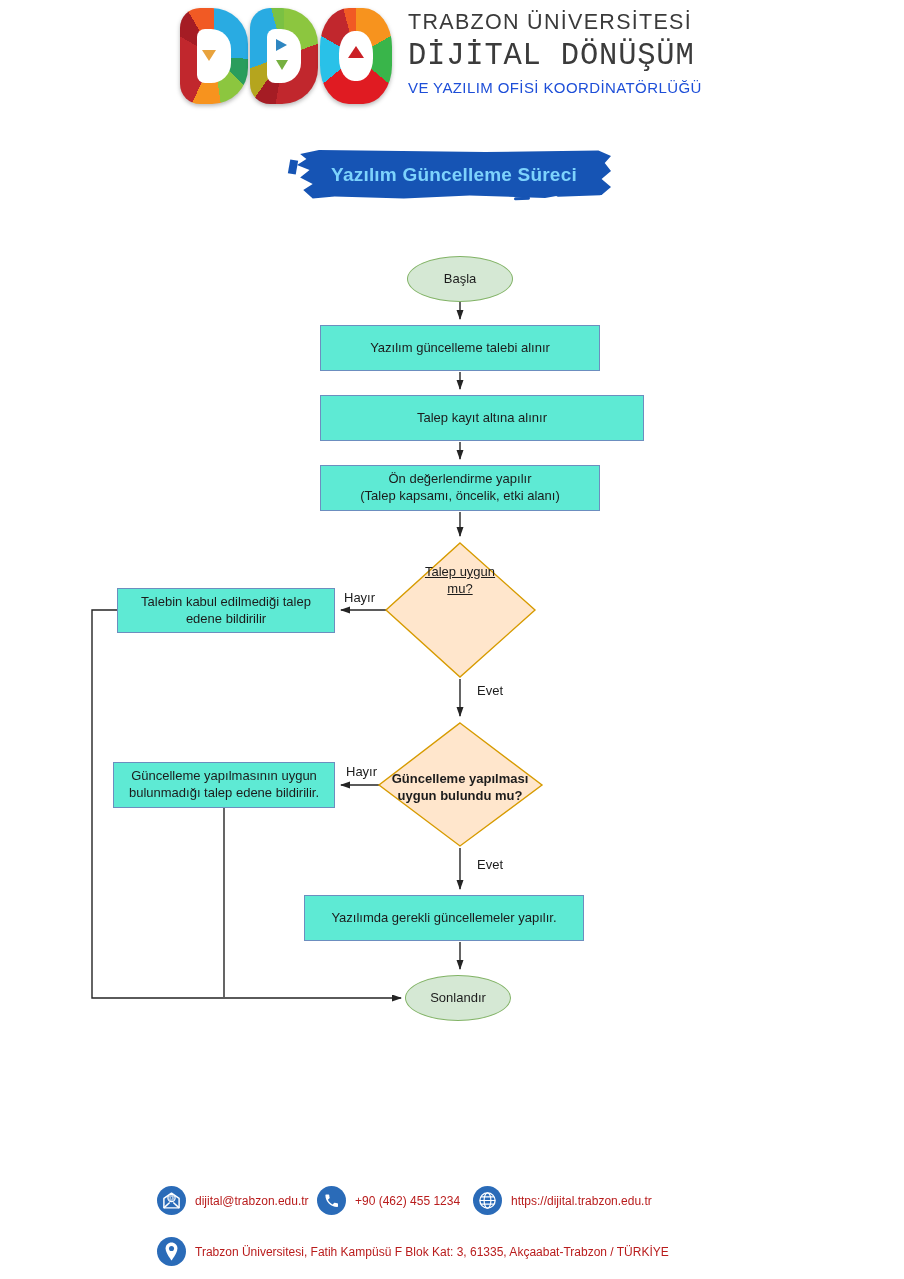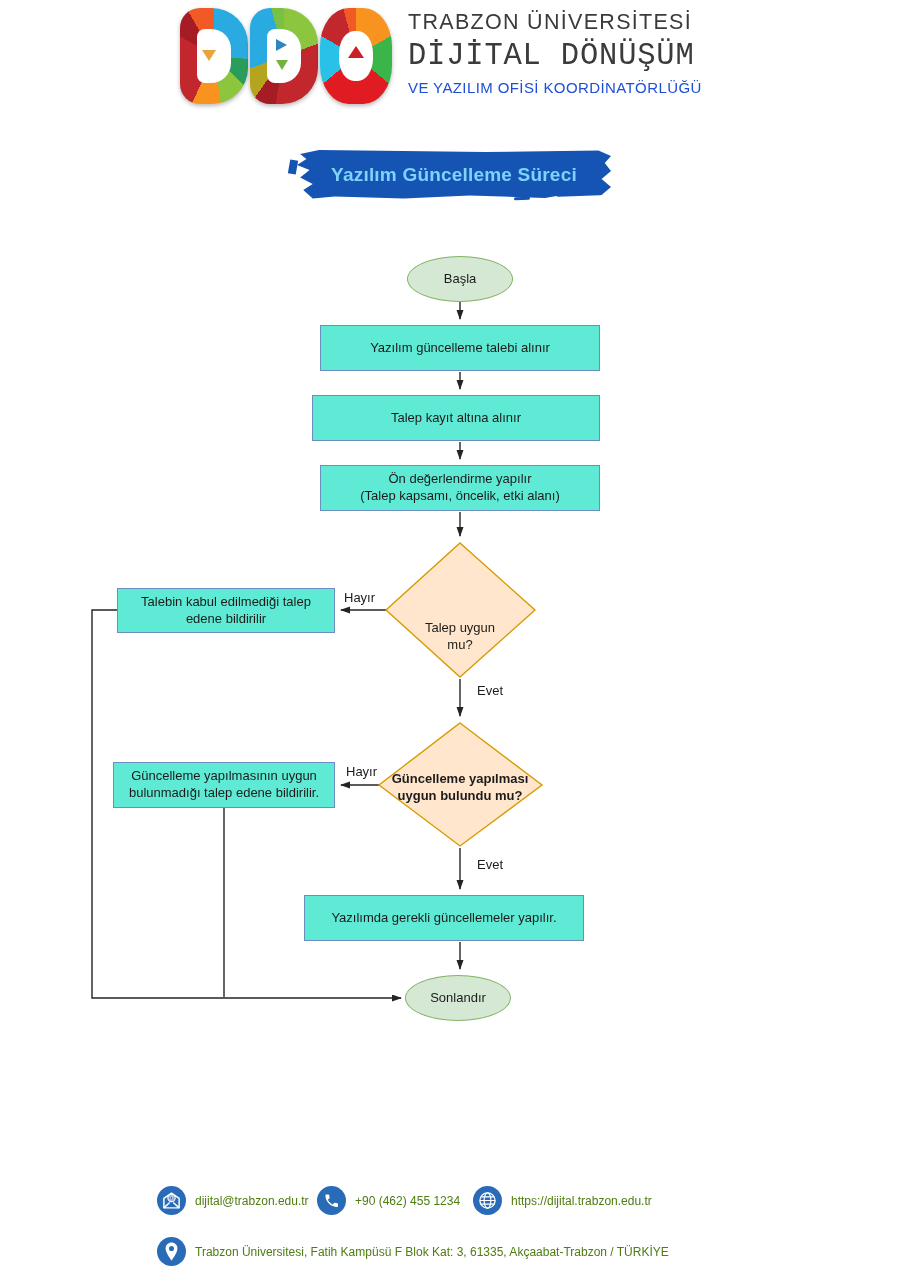--- a/index.html
+++ b/index.html
@@ -51,21 +51,21 @@
   .wires { position:absolute; left:0; top:0; pointer-events:none; }
   .node  { position:absolute; display:flex; flex-direction:column; align-items:center; justify-content:center;
            text-align:center; font-size:13px; line-height:1.3; color:#1c1c1c; box-sizing:border-box; }
   .process  { background:#5eead4; border:1.5px solid #6c8ebf; }
   .terminal { background:#d5e8d4; border:1.5px solid #82b366; border-radius:50%; }
   .dlabel   { position:absolute; text-align:center; font-size:13px; line-height:1.3; color:#1c1c1c; }
   .edge-label { position:absolute; font-size:13px; color:#1c1c1c; }
   .node span, .dlabel span { display:block; }
 
   
-  .fitem { position:absolute; display:flex; align-items:center; gap:9px; font-size:12px; color:#4d7c0f;text-align:center; }
+  .fitem { position:absolute; display:flex; align-items:center; gap:9px; font-size:12px; color:#b91c1c;text-align:center; }
   .fitem svg { flex:0 0 auto; }
 </style>
 </head>
 <body>
 
 <div class="page">
 
   <div class="ddo">
     <div class="lt l1">
         <i class="tri t-down-orange"></i>
@@ -111,28 +111,28 @@
       <path d="M224,808 L224,997"></path>
     </g>
     <polygon points="460,543 535,610 460,677 386,610" fill="#ffe6cc" stroke="#d79b00" stroke-width="1.4"></polygon>
     <polygon points="460,723 542,785 460,846 379,785" fill="#ffe6cc" stroke="#d79b00" stroke-width="1.4"></polygon>
   </svg>
 
   <div class="node terminal" style="left:407px; top:256px; width:106px; height:46px;">Başla</div>
 
   <div class="node process" style="left:320px; top:325px; width:280px; height:46px;">Yazılım güncelleme talebi alınır</div>
 
-  <div class="node process" style="left:312px; top:395px; width:288px; height:46px;">Talep kayıt altına alınır</div>
+  <div class="node process" style="left:320px; top:395px; width:324px; height:46px;">Talep kayıt altına alınır</div>
 
   <div class="node process" style="left:320px; top:465px; width:280px; height:46px;">
     <span>Ön değerlendirme yapılır</span>
     <span>(Talep kapsamı, öncelik, etki alanı)</span>
   </div>
 
-  <div class="dlabel" style="left:400px; top:620px; width:120px;">
+  <div class="dlabel" style="left:400px; top:564px; width:120px;text-decoration:underline;">
     <span>Talep uygun</span>
     <span>mu?</span>
   </div>
 
   <div class="node process" style="left:117px; top:588px; width:218px; height:45px;">
     <span>Talebin kabul edilmediği talep</span>
     <span>edene bildirilir</span>
   </div>
 
   <div class="dlabel" style="left:375px; top:771px; width:170px;font-weight:bold;">

